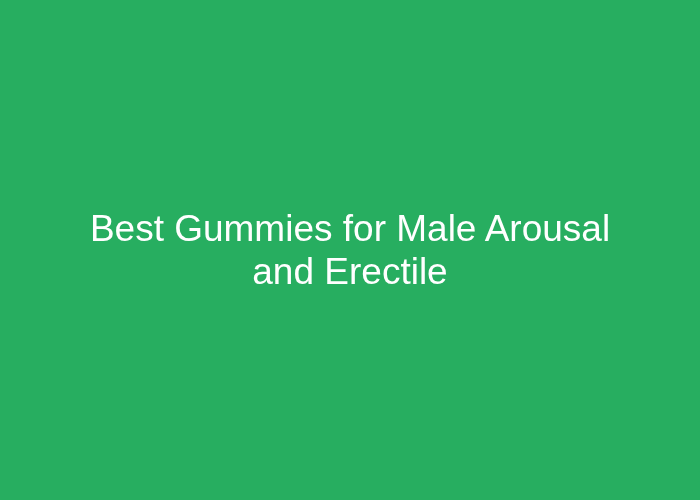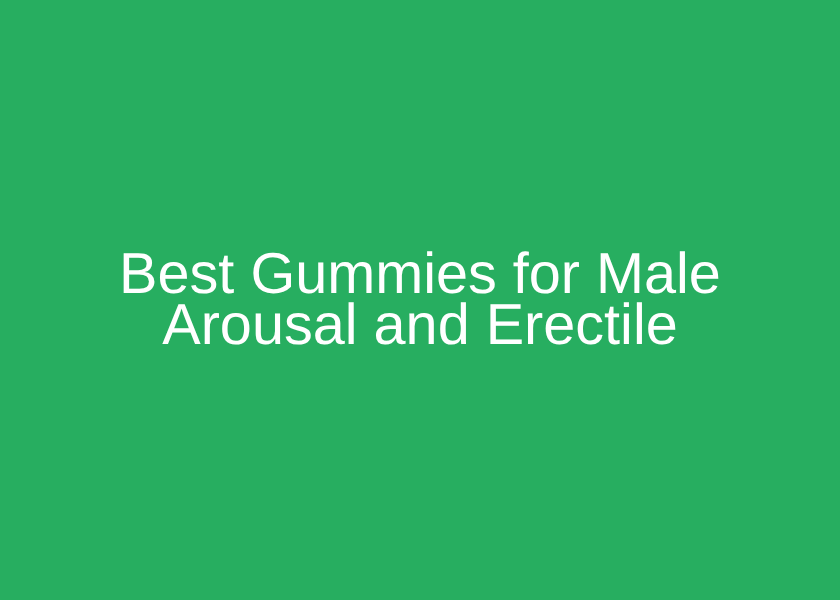--- a/index.html
+++ b/index.html
@@ -33,21 +33,21 @@
     padding: 0;
     text-align: center;
   }
 
   .title-text {
     display: block;
     margin: 0;
     padding: 0;
     color: #ffffff;
     font-family: "Liberation Sans", sans-serif;
-    font-size: 48px;
+    font-size: 37px;
     font-weight: 400;
     line-height: 43px;
     letter-spacing: 0px;
     text-align: center;
     word-wrap: break-word;
   }
 </style>
 </head>
 <body>
 

